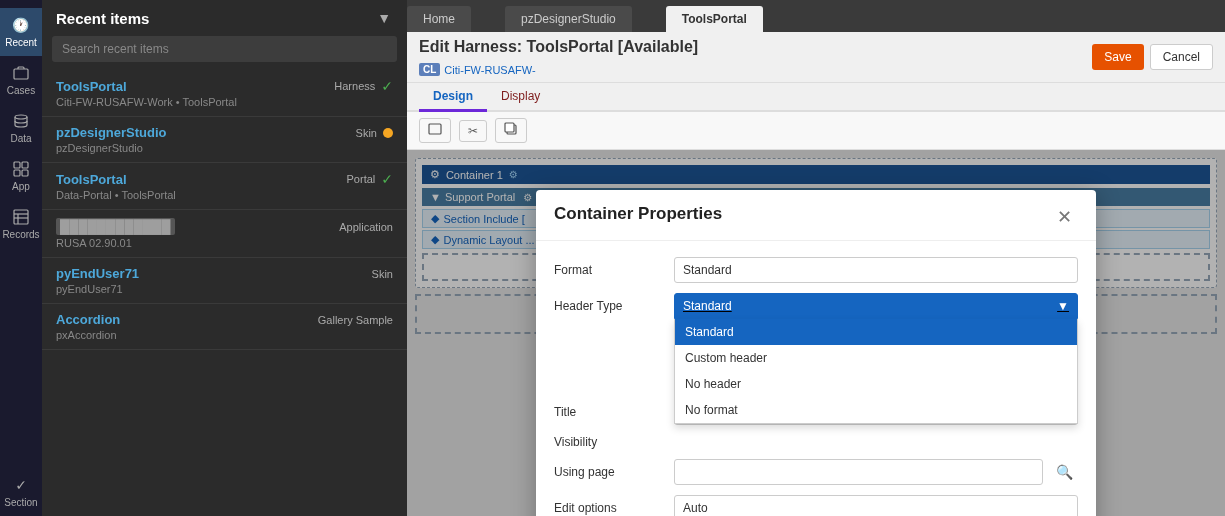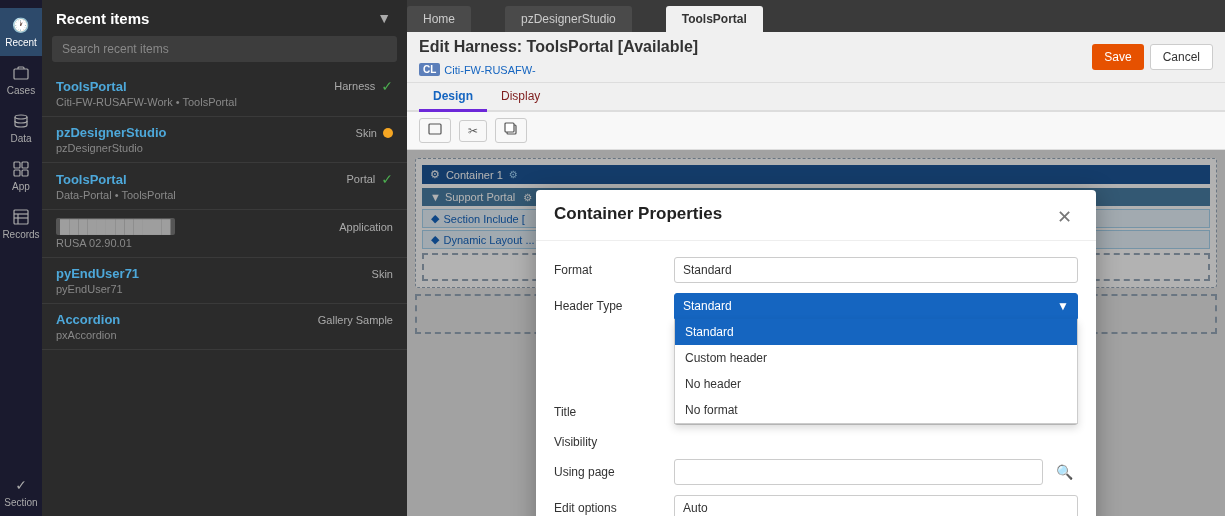--- a/index.html
+++ b/index.html
@@ -417,20 +417,21 @@
       cursor: pointer;
     }
     .dropdown-option.selected {
       background: #1565c0;
       color: #fff;
     }
 
     .select-container {
       flex: 1;
       position: relative;
+      text-decoration: underline;
     }
   </style>
 </head>
 <body>
 
 <div class="sidebar-icons">
   <div class="sidebar-icon-item active">
     <div class="icon-shape">🕐</div>
     <span>Recent</span>
   </div>

